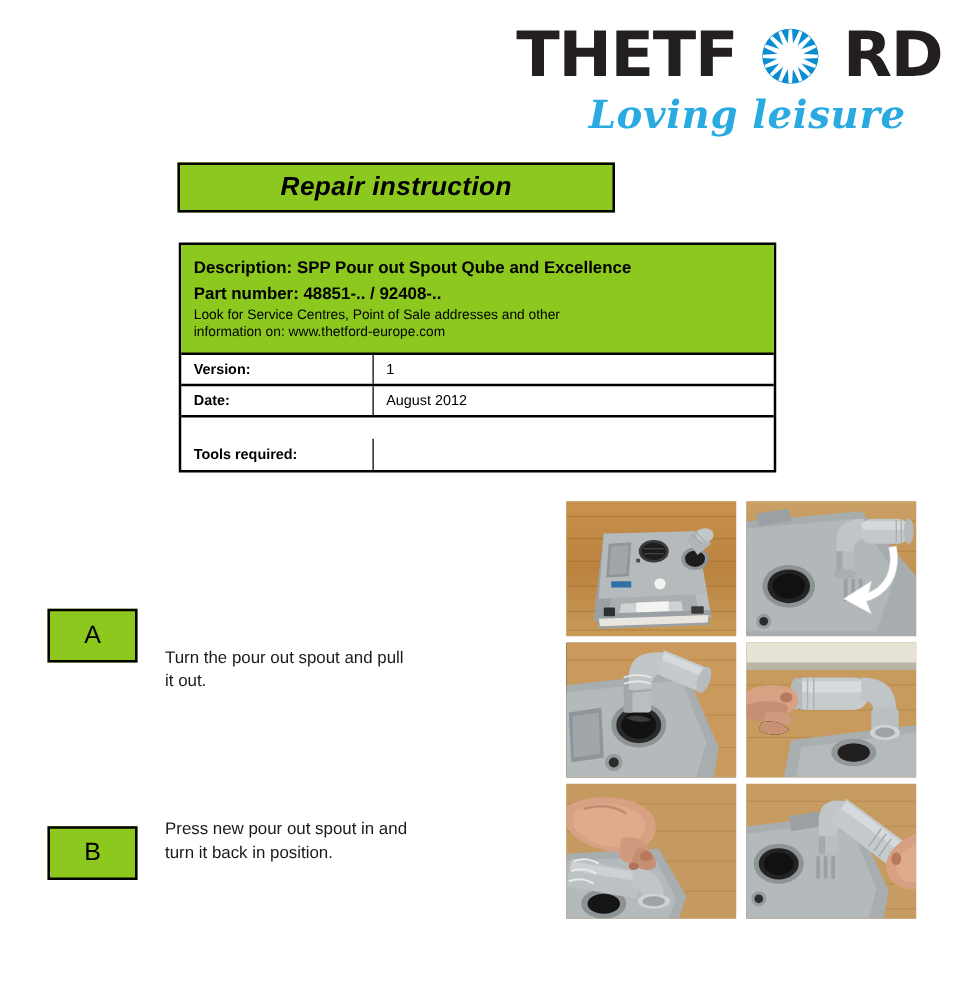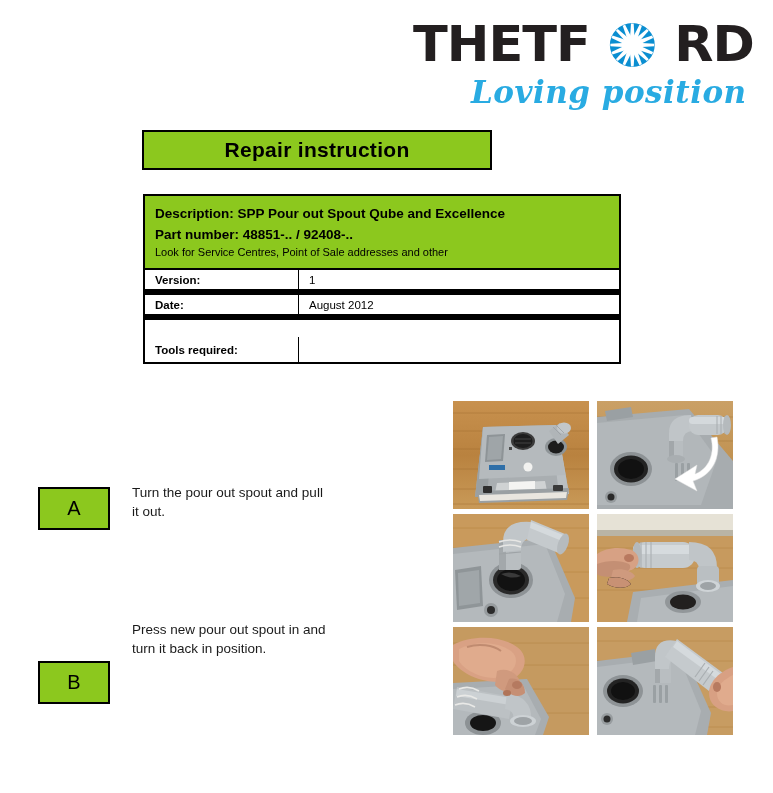--- a/index.html
+++ b/index.html
@@ -64,20 +64,21 @@
     position: absolute;
     left: 142px;
     top: 130px;
     width: 350px;
     height: 40px;
     background: #8cc81e;
     border: 2px solid #000000;
     display: flex;
     align-items: center;
     justify-content: center;
+    font-style: italic;
   }
   .title-banner-text {
     font-family: "Liberation Sans", sans-serif;
     font-weight: bold;
     font-size: 21px;
     color: #000000;
     letter-spacing: 0.3px;
   }
 
   
@@ -103,21 +104,21 @@
   }
   .info-header .line-small {
     font-size: 11px;
     font-weight: normal;
     color: #000000;
     line-height: 14px;
     white-space: nowrap;
   }
   .info-row {
     display: flex;
-    border-bottom: 6px solid #000000;
+    border-bottom: 2px solid #000000;
     height: 25px;
   }
   .info-row.last { border-bottom: none; margin-top: 17px; }
   .info-row .cell-label {
     width: 154px;
     border-right: 1px solid #000000;
     padding: 0 0 0 10px;
     display: flex;
     align-items: center;
     font-size: 11.5px;
@@ -150,20 +151,21 @@
   .step-badge.a { left: 38px; top: 487px; }
   .step-badge.b { left: 38px; top: 661px; }
 
   .step-text {
     position: absolute;
     left: 132px;
     width: 200px;
     font-size: 13.5px;
     color: #1a1a1a;
     line-height: 19px;
+    margin-top: 33px;
   }
   .step-text.a { top: 483px; }
   .step-text.b { top: 620px; }
 
   
   .photo-grid {
     position: absolute;
     left: 453px;
     top: 401px;
     width: 285px;
@@ -239,32 +241,33 @@
             <g transform="rotate(337.5)">
                 <polygon points="-2.6,-1.5 -1.3,-21.5 1.3,-21.5 2.6,-1.5"></polygon>
               </g>
           </g>
           <circle cx="26" cy="27" r="5.5"></circle>
         </g>
       </svg>
     </span>
     <span class="seg">RD</span>
   </div>
-  <div class="logo-tagline">Loving position</div>
+  <div class="logo-tagline">Loving leisure</div>
 </div>
 
 <div class="title-banner">
   <span class="title-banner-text">Repair instruction</span>
 </div>
 
 <div class="info-table">
   <div class="info-header">
     <div class="line-big">Description: SPP Pour out Spout Qube and Excellence</div>
     <div class="line-big">Part number: 48851-.. / 92408-..</div>
     <div class="line-small">Look for Service Centres, Point of Sale addresses and other</div>
+    <div class="line-small">information on: www.thetford-europe.com</div>
   </div>
   <div class="info-row">
     <div class="cell-label">Version:</div>
     <div class="cell-value">1</div>
   </div>
   <div class="info-row">
     <div class="cell-label">Date:</div>
     <div class="cell-value">August 2012</div>
   </div>
   <div class="info-row last">

